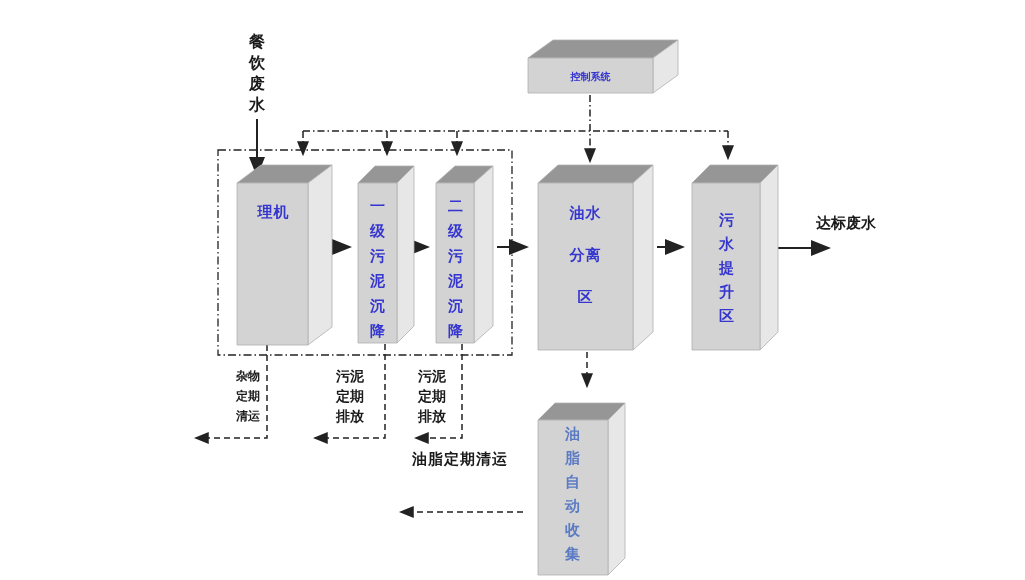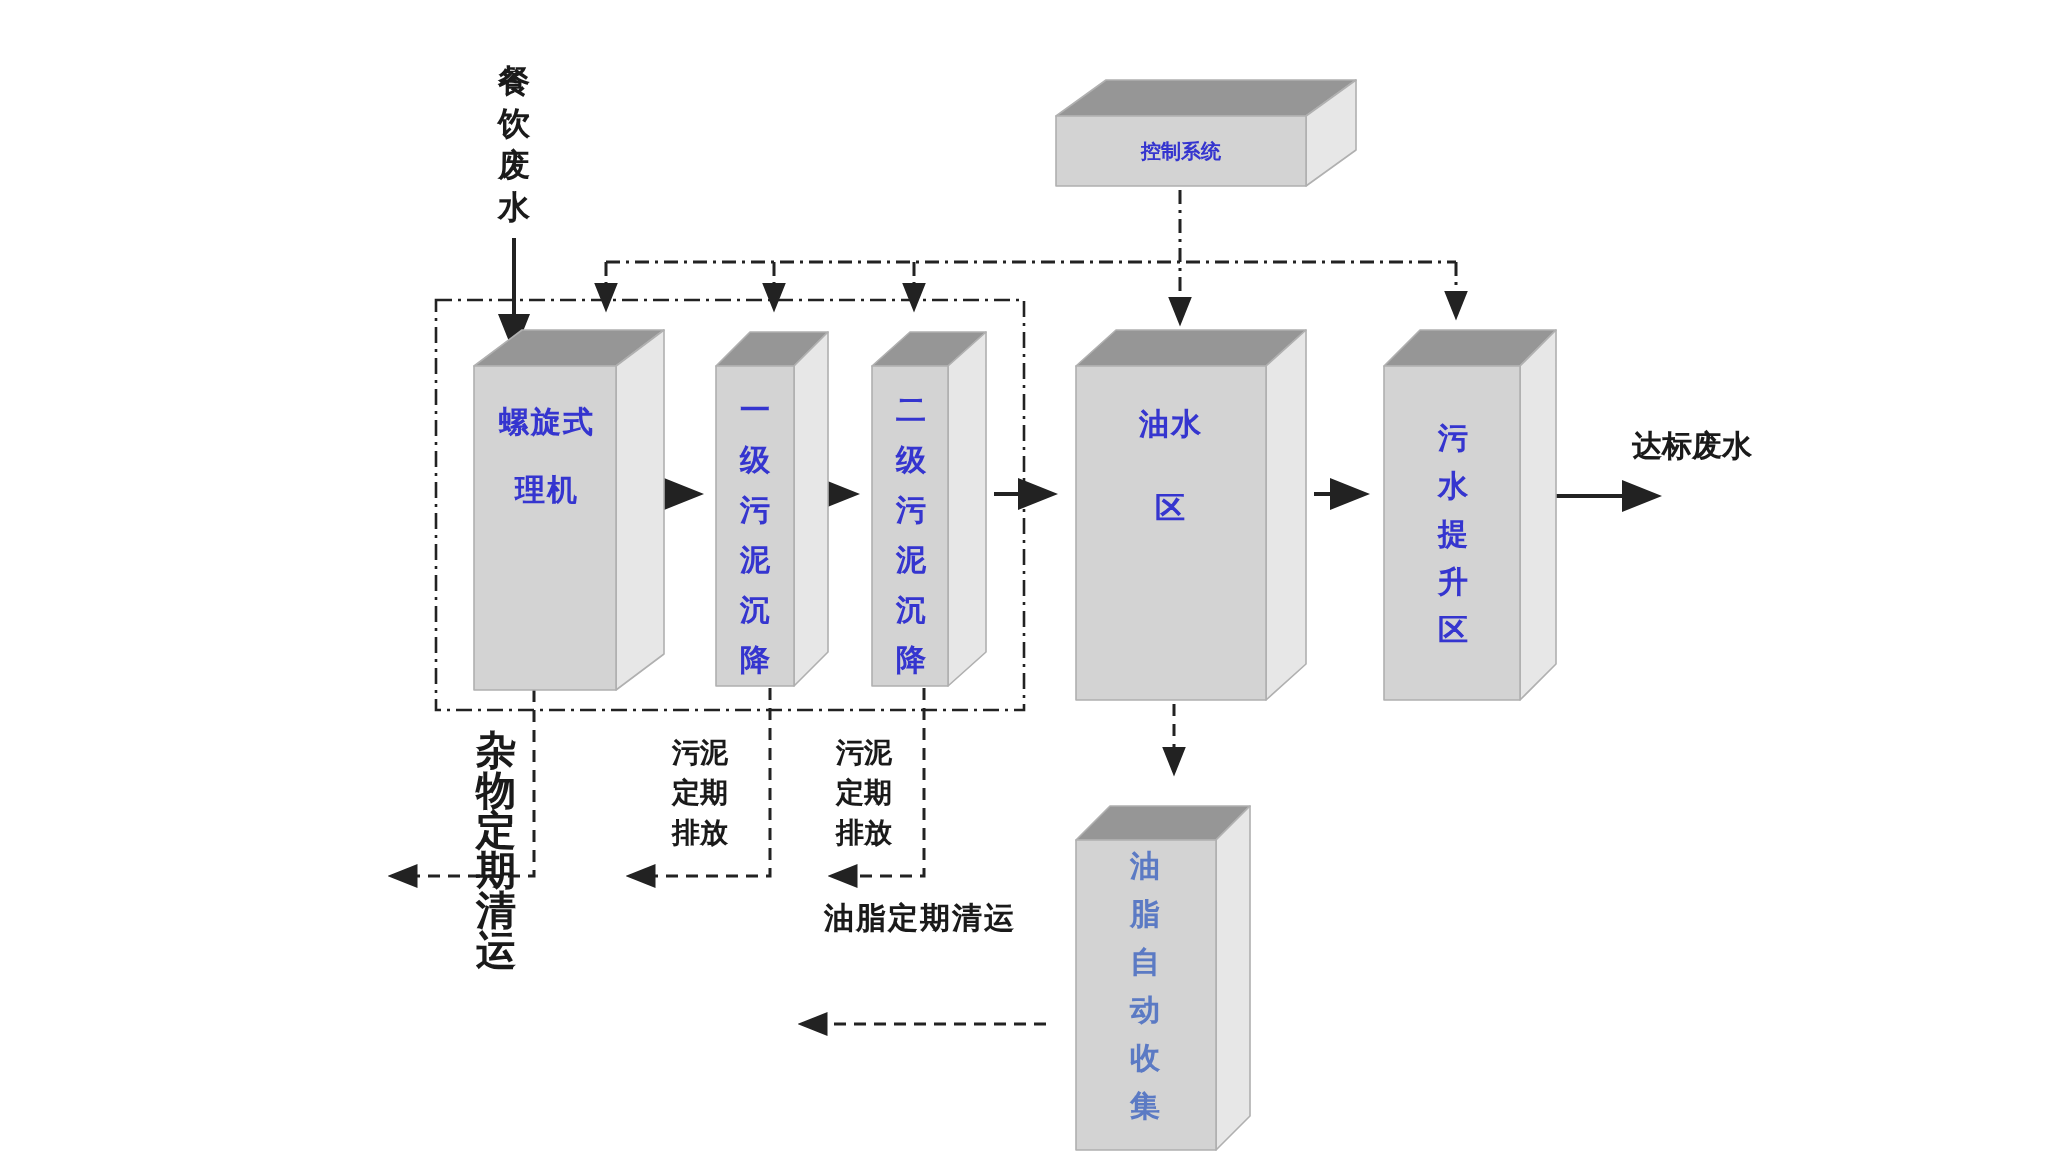--- a/index.html
+++ b/index.html
@@ -116,21 +116,20 @@
   <div class="lbl" style="left:248px;top:31px;width:18px;font-size:16px;line-height:21px;">
     <div>餐</div>
     <div>饮</div>
     <div>废</div>
     <div>水</div>
   </div>
 
   <div class="lbl blue" style="left:528px;top:62px;width:125px;font-size:10px;line-height:30px;">控制系统</div>
 
   <div class="lbl blue" style="left:238px;top:195px;width:71px;font-size:15px;line-height:34px;letter-spacing:1px;">
-    <div>螺旋式</div>
     <div>理机</div>
   </div>
 
   <div class="lbl blue" style="left:369px;top:193px;width:17px;font-size:15px;line-height:25px;">
     <div>一</div>
     <div>级</div>
     <div>污</div>
     <div>泥</div>
     <div>沉</div>
     <div>降</div>
@@ -140,34 +139,35 @@
     <div>二</div>
     <div>级</div>
     <div>污</div>
     <div>泥</div>
     <div>沉</div>
     <div>降</div>
   </div>
 
   <div class="lbl blue" style="left:540px;top:192px;width:91px;font-size:15px;line-height:42px;letter-spacing:1px;">
     <div>油水</div>
+    <div>分离</div>
     <div>区</div>
   </div>
 
   <div class="lbl blue" style="left:718px;top:208px;width:17px;font-size:15px;line-height:24px;">
     <div>污</div>
     <div>水</div>
     <div>提</div>
     <div>升</div>
     <div>区</div>
   </div>
 
   <div class="lbl nowrap" style="left:786px;top:214px;font-size:15px;margin-left:30px;">达标废水</div>
 
-  <div class="lbl" style="left:232px;top:366px;width:32px;font-size:20px;line-height:20px;">
+  <div class="lbl" style="left:232px;top:366px;width:32px;font-size:12px;line-height:20px;">
     <div>杂物</div>
     <div>定期</div>
     <div>清运</div>
   </div>
 
   <div class="lbl" style="left:334px;top:366px;width:32px;font-size:14px;line-height:20px;">
     <div>污泥</div>
     <div>定期</div>
     <div>排放</div>
   </div>

